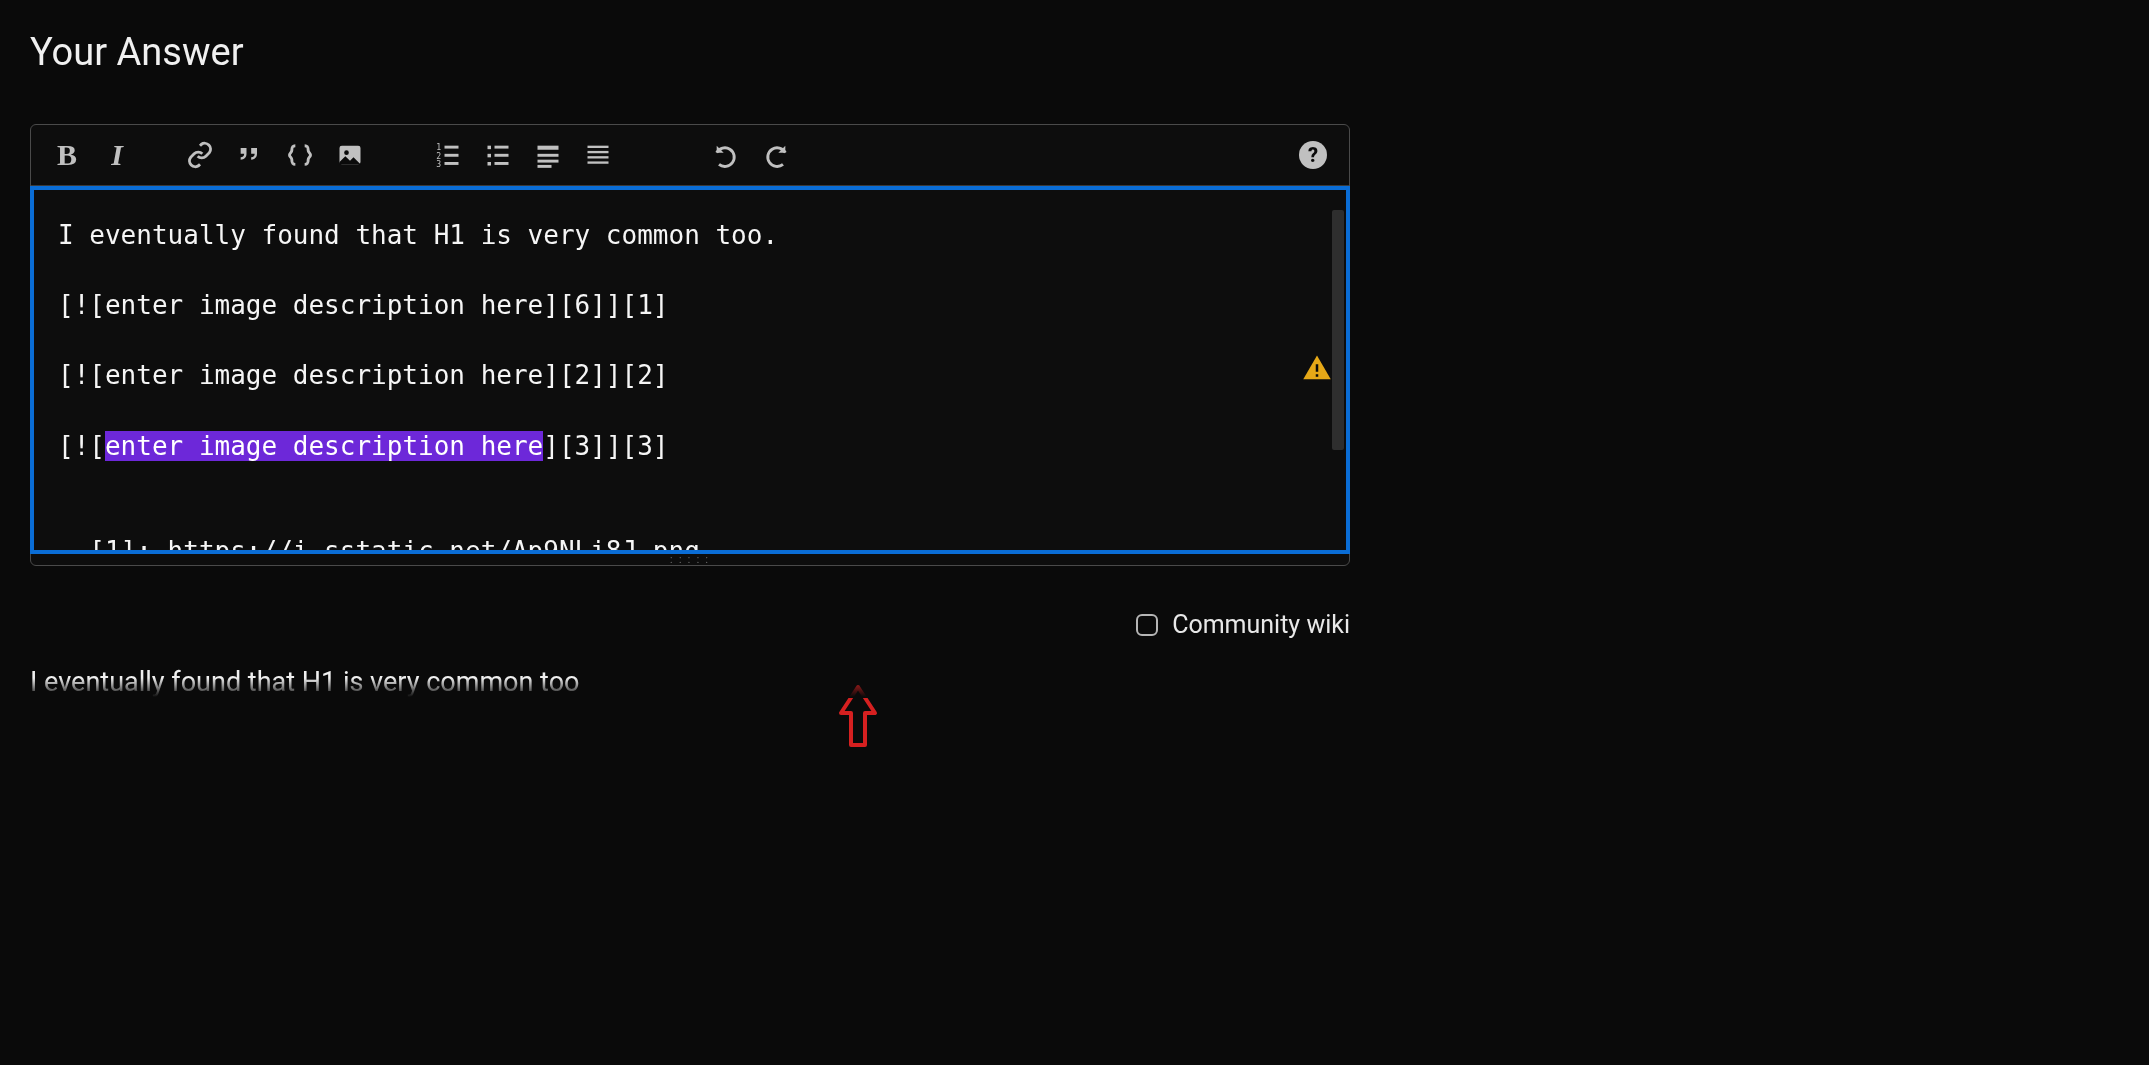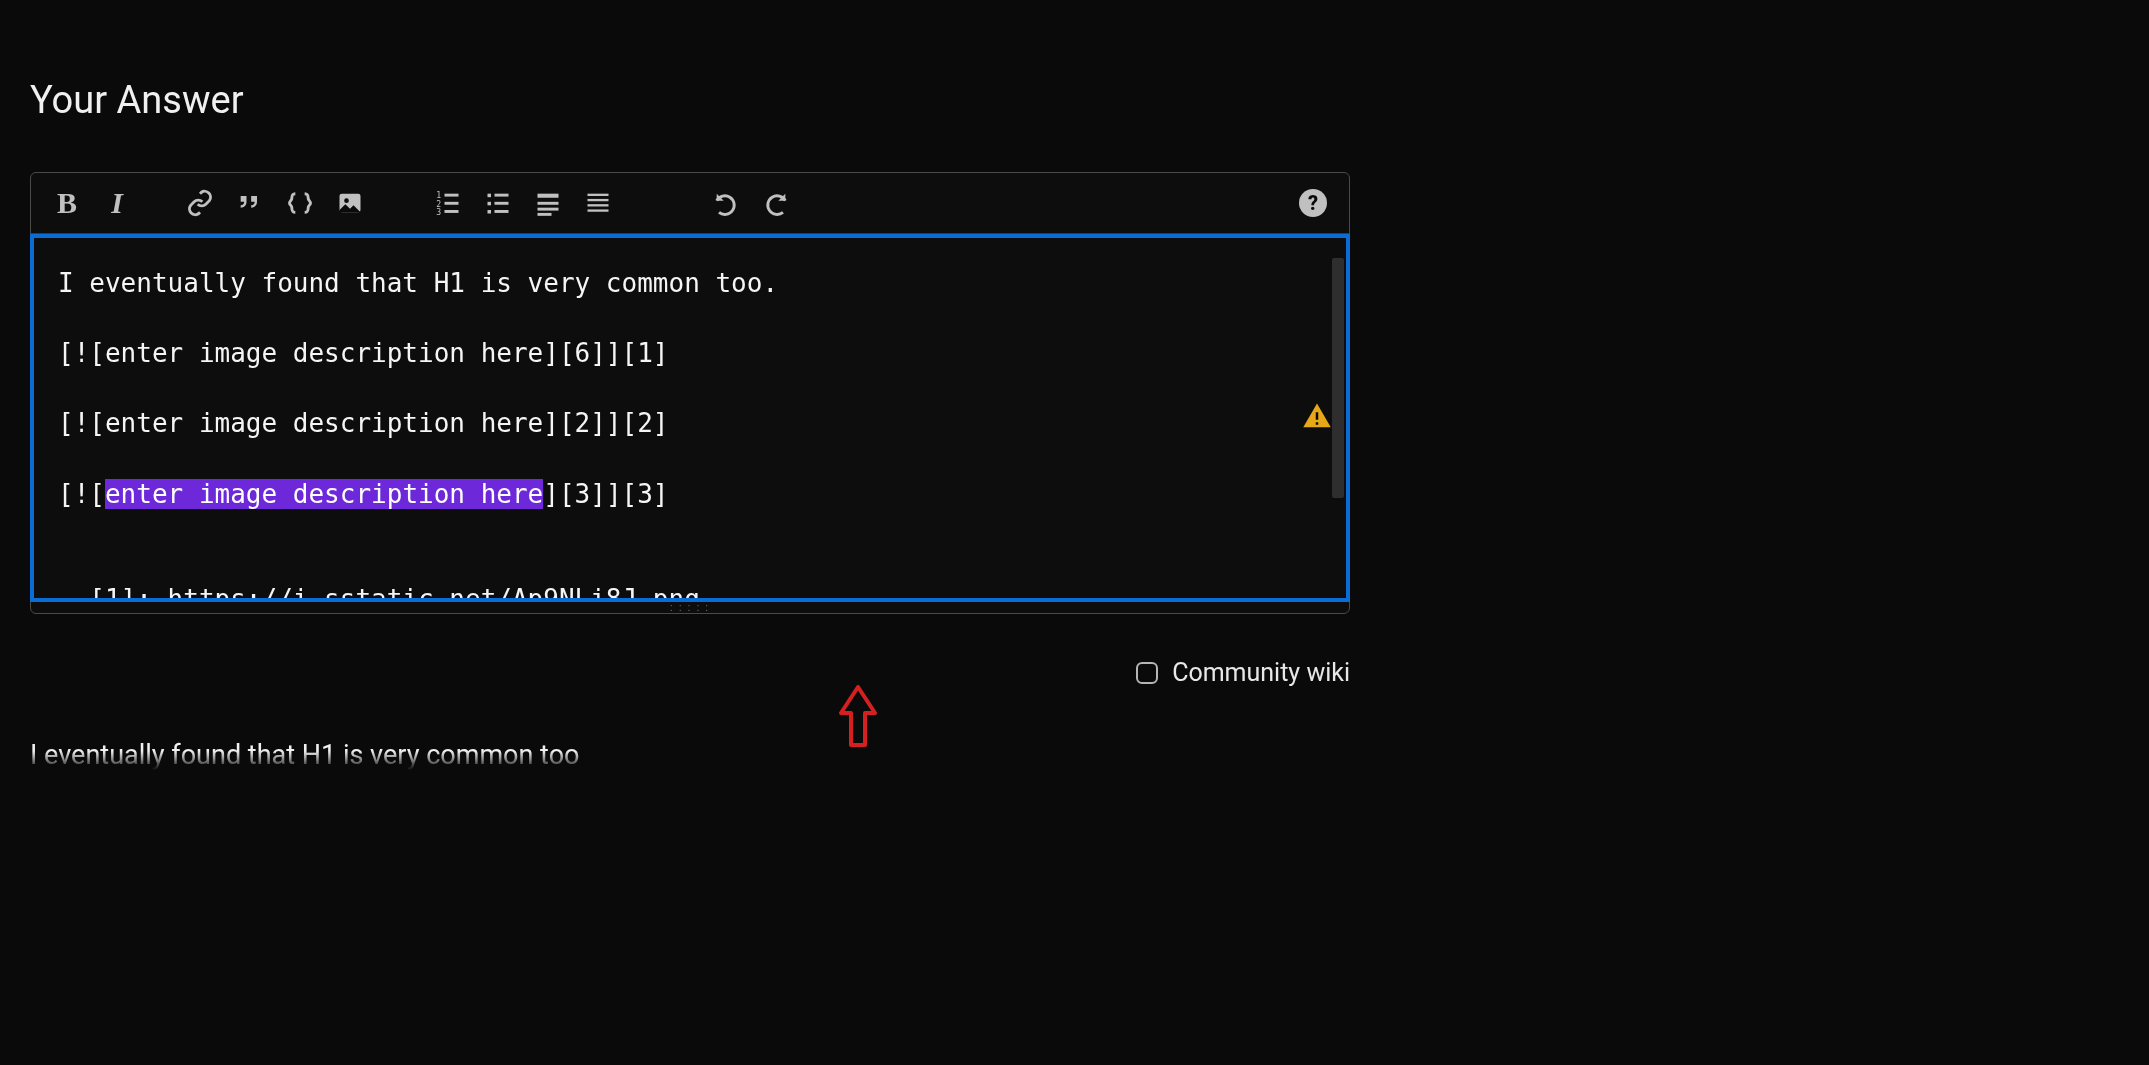--- a/index.html
+++ b/index.html
@@ -10,21 +10,20 @@
       padding: 30px;
       width: 2149px;
       height: 1065px;
       overflow: hidden;
     }
     .title {
       font-size: 38px;
       font-weight: 400;
       color: #f0f0f0;
       margin-bottom: 50px;
-      margin-top: 48px;
     }
     .editor-container {
       width: 1320px;
       border: 1px solid #4a4a4a;
       border-radius: 6px;
       background: #0d0d0d;
     }
     .toolbar {
       display: flex;
       align-items: center;
@@ -153,21 +152,21 @@
       cursor: pointer;
       padding-left: 34px;
     }
     .checkbox {
       width: 22px; height: 22px;
       border: 2px solid #b5b5b5;
       border-radius: 6px;
       background: transparent;
     }
     .preview {
-      margin-top: 52px;
+      margin-top: 27px;
       color: #f0f0f0;
       font-size: 27px;
       width: 1320px;
       white-space: nowrap;
     }
     .fadecut {
       position: relative;
     }
     .fadecut::after {
       content: "";

